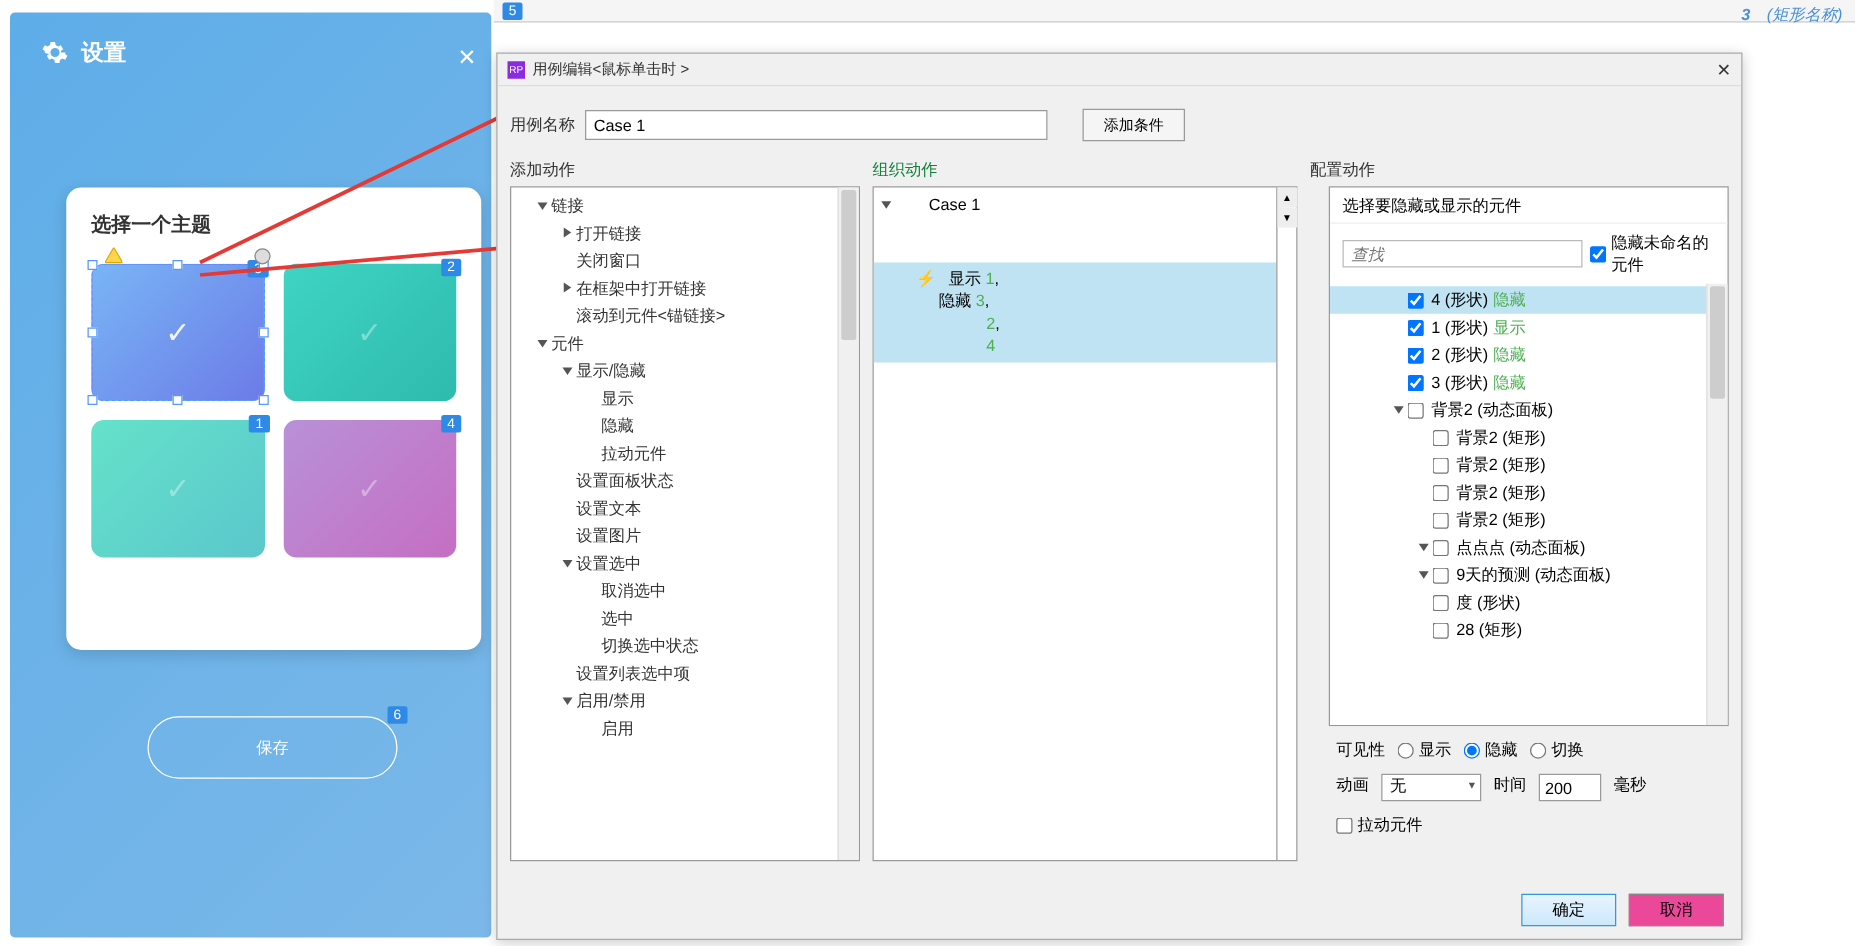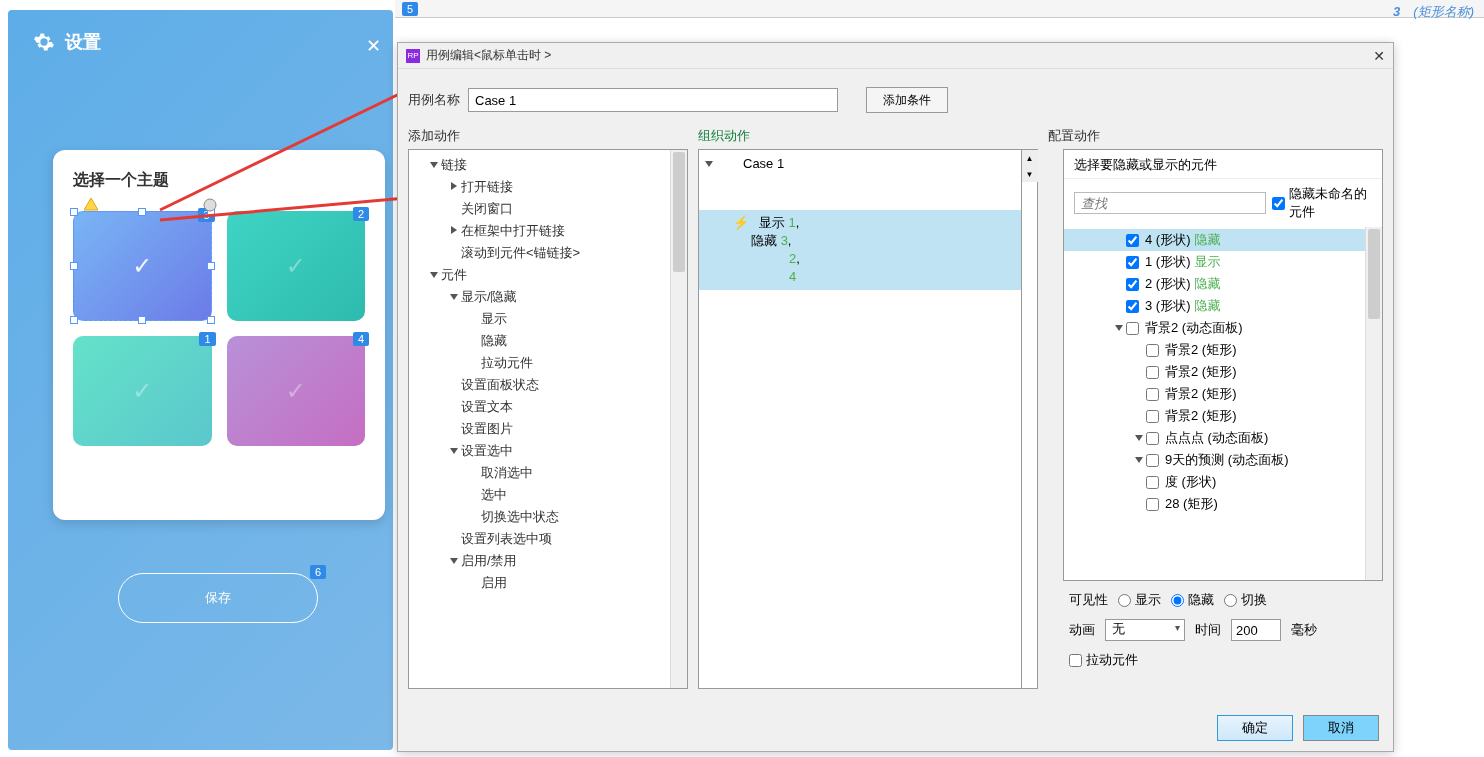--- a/index.html
+++ b/index.html
@@ -82,28 +82,28 @@
 .c3-search { display: flex; align-items: center; padding: 6px 10px; gap: 6px; }
 .search-input { flex: 1; height: 22px; border: 1px solid #bbb; padding: 0 6px; font-style: italic; color: #999; }
 .cbx { display: inline-flex; align-items: center; gap: 4px; font-size: 12px; }
 .c3-tree { flex: 1; overflow-y: auto; padding: 2px 0; position: relative; }
 .c3-item { display: flex; align-items: center; height: 22px; padding: 0 0 0 10px; font-size: 13px; }
 .c3-item.sel { background: #BFE3F2; }
 .chk { width: 13px; height: 13px; margin-right: 6px; }
 .status-green { color: #4CAF50; margin-left: 4px; }
 
 
-.ctrl-row { display: flex; align-items: center; gap: 10px; margin-bottom: 10px; font-size: 13px; }
+.ctrl-row { display: flex; align-items: flex-start; gap: 10px; margin-bottom: 10px; font-size: 13px; }
 .radio-lbl { display: inline-flex; align-items: center; gap: 4px; }
 .sel-box { height: 22px; border: 1px solid #999; background: #fff; padding: 0 18px 0 6px; font-size: 13px; position: relative; min-width: 80px; }
 .sel-box::after { content: "▾"; position: absolute; right: 4px; top: 2px; font-size: 10px; color: #555; }
 .num-input { width: 50px; height: 22px; border: 1px solid #999; padding: 0 4px; background: #fff; text-align: left; }
 
 .dlg-footer { display: flex; justify-content: flex-end; padding: 10px 14px; gap: 10px; }
-.dlg-btn { height: 26px; padding: 0 24px; border: 1px solid #888; background: #7dd3fc; font-size: 13px; }
+.dlg-btn { height: 26px; padding: 0 24px; border: 1px solid #888; background: #ec4899; font-size: 13px; }
 .dlg-btn.primary { border: 1px solid #3399DD; background: linear-gradient(#E8F4FD, #CDE8FB); }
 
 
 .sbar { width: 17px; background: #F0F0F0; border-left: 1px solid #ddd; position: relative; }
 .sbar .thumb { position: absolute; left: 2px; right: 2px; background: #CDCDCD; border-radius: 2px; }
 
 .tri-d { display:inline-block; width:0; height:0; border-left:4px solid transparent; border-right:4px solid transparent; border-top:6px solid #555; }
 .tri-r { display:inline-block; width:0; height:0; border-top:4px solid transparent; border-bottom:4px solid transparent; border-left:6px solid #555; }
 </style>
 </head>

